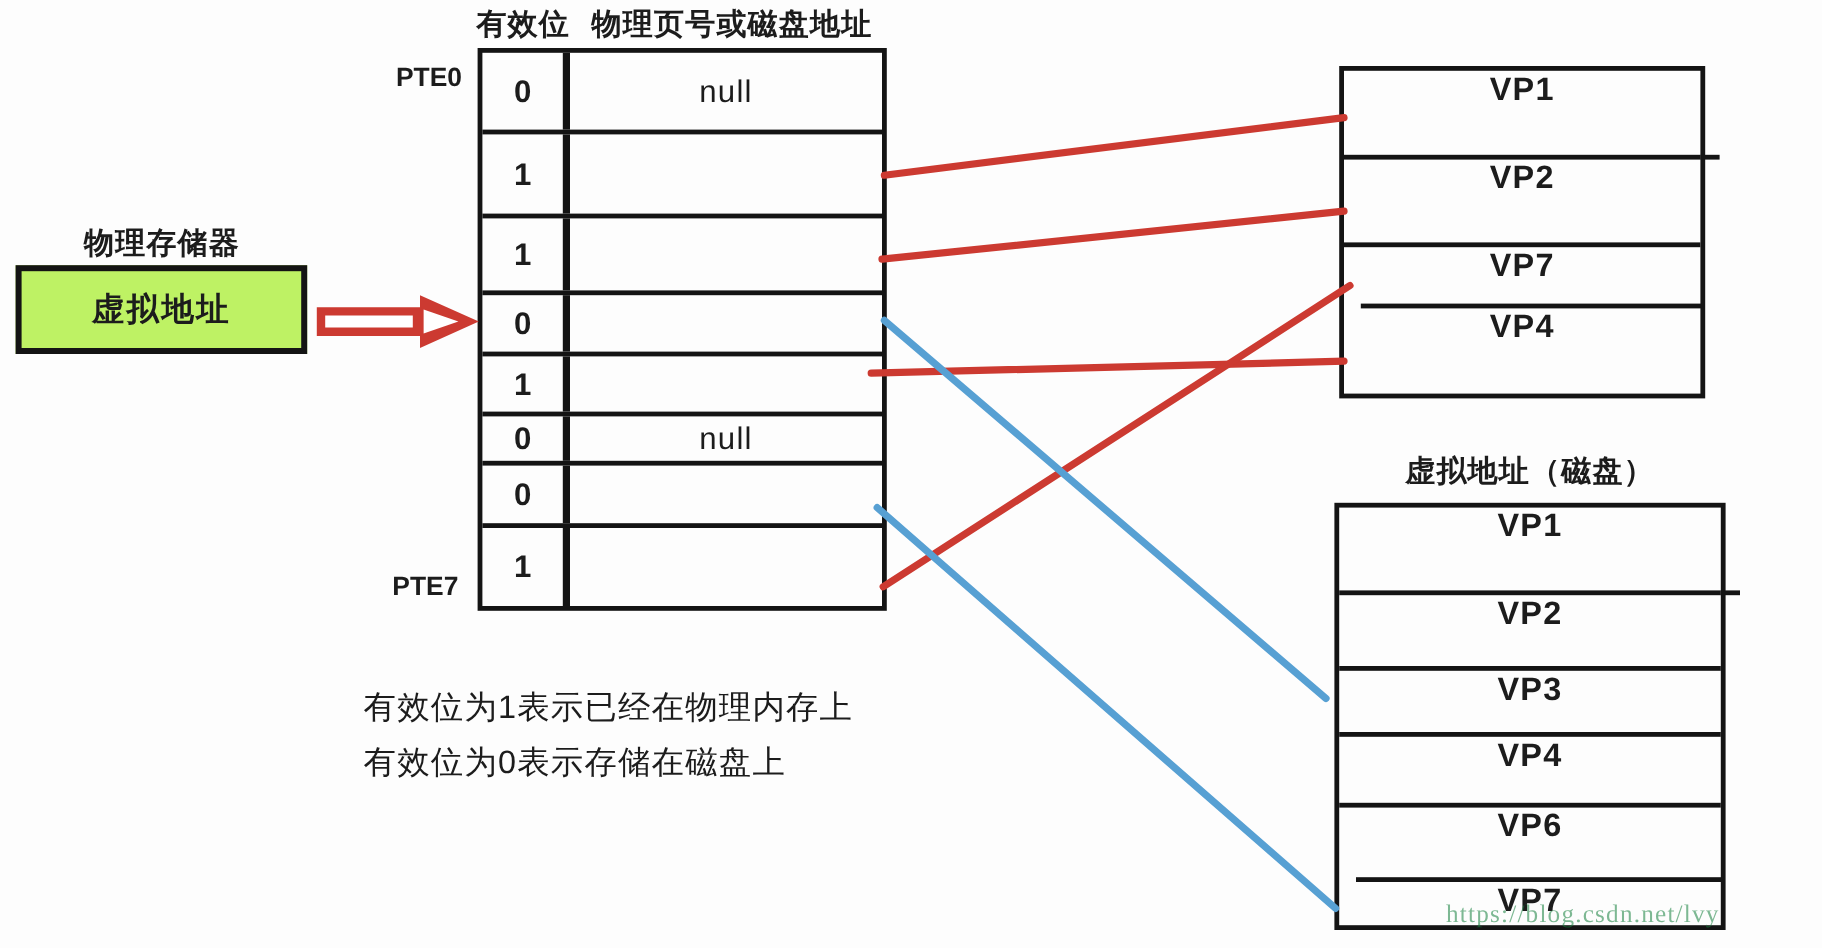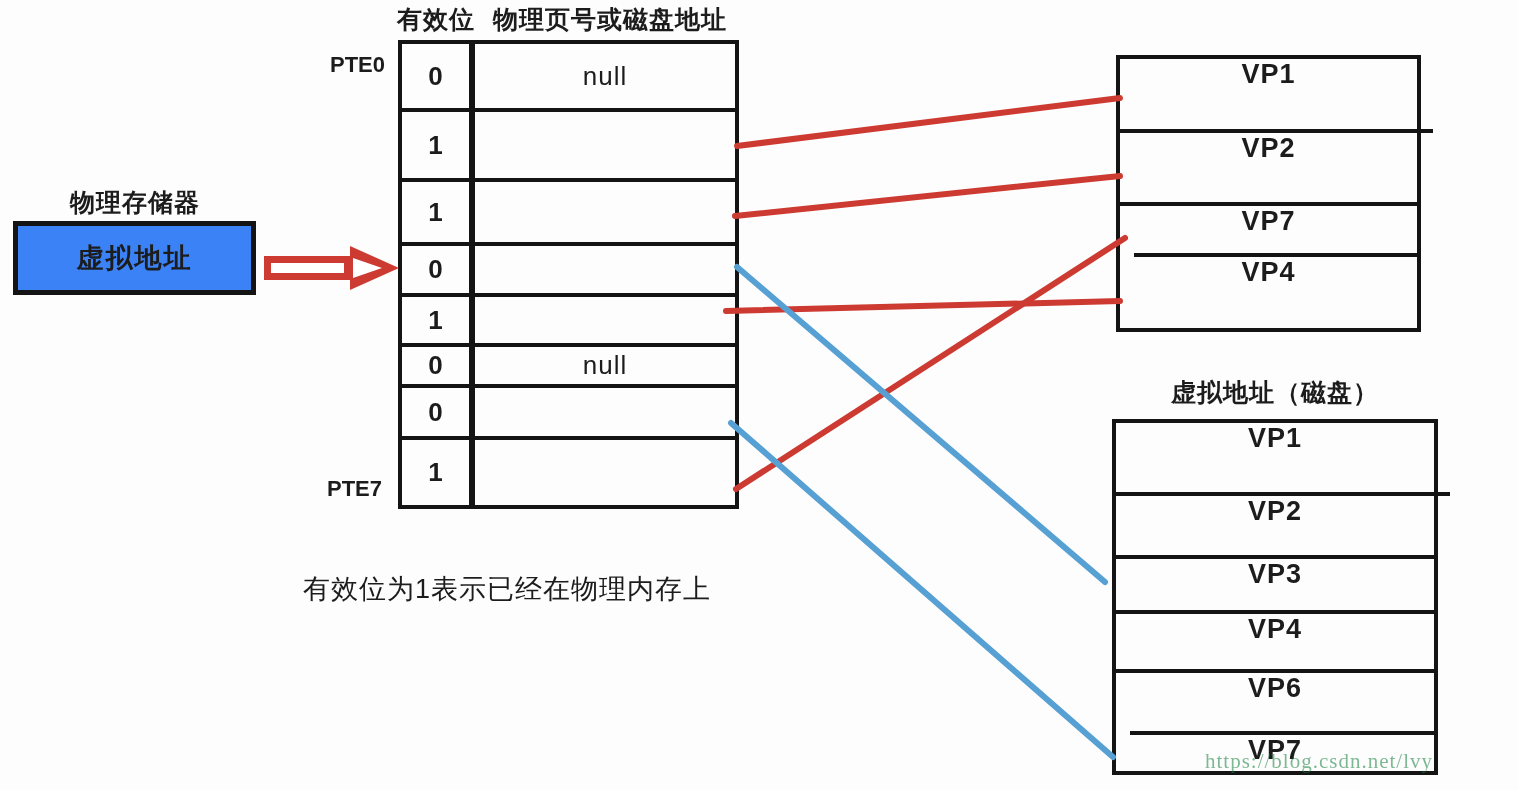--- a/index.html
+++ b/index.html
@@ -17,21 +17,21 @@
   .hdr-addr{left:493px;top:3px;}
   .pte-label{font-size:22px;font-weight:bold;width:85px;text-align:right;}
   .pte0{left:300px;top:52px;}
   .pte7{left:297px;top:476px;}
 
   
   .vs-title{left:70px;top:186px;font-size:25px;font-weight:bold;letter-spacing:1px;}
   .vs-box{
     left:13px;top:221px;width:243px;height:74px;box-sizing:border-box;
     border:5px solid #141414;display:flex;align-items:center;justify-content:center;
-    font-size:27px;font-weight:bold;letter-spacing:2px;background:#3b82f6;
+    font-size:27px;font-weight:bold;letter-spacing:2px;background:#bef264;
   }
 
   
   .ptable{
     left:398px;top:40px;width:341px;height:469px;box-sizing:border-box;
     border:4px solid #141414;display:flex;flex-direction:column;background:#fdfdfd;
   }
   .prow{display:flex;box-sizing:border-box;}
   .prow + .prow{border-top:4px solid #141414;}
   .prow:nth-child(1){height:64px;}
@@ -170,20 +170,21 @@
       </div>
       <div class="mem-row">
         <span>VP6</span>
       </div>
       <div class="mem-row">
         <span>VP7</span>
       </div>
     </div>
 
   <div class="abs note note1">有效位为1表示已经在物理内存上</div>
+  <div class="abs note note2">有效位为0表示存储在磁盘上</div>
 
   <svg class="abs overlay" width="1518" height="790" viewBox="0 0 1518 790">
 
     <line class="red-line" x1="737" y1="146" x2="1120" y2="98" stroke-width="6" stroke-linecap="round" stroke="#cc3a31"></line>
     <line class="red-line" x1="735" y1="216" x2="1120" y2="176" stroke-width="6" stroke-linecap="round" stroke="#cc3a31"></line>
     <line class="red-line" x1="726" y1="311" x2="1120" y2="301" stroke-width="6" stroke-linecap="round" stroke="#cc3a31"></line>
     <line class="red-line" x1="736" y1="489" x2="1125" y2="238" stroke-width="6" stroke-linecap="round" stroke="#cc3a31"></line>
 
     <line class="blue-line" x1="737" y1="267" x2="1105" y2="582" stroke-width="6" stroke-linecap="round" stroke="#57a0d3"></line>
     <line class="blue-line" x1="731" y1="423" x2="1113" y2="757" stroke-width="6" stroke-linecap="round" stroke="#57a0d3"></line>

